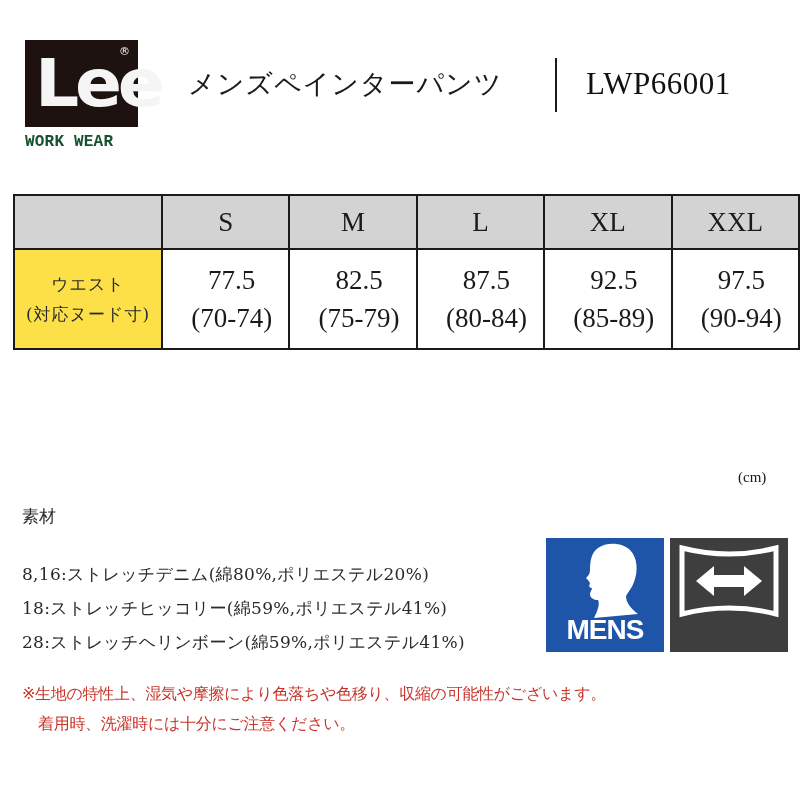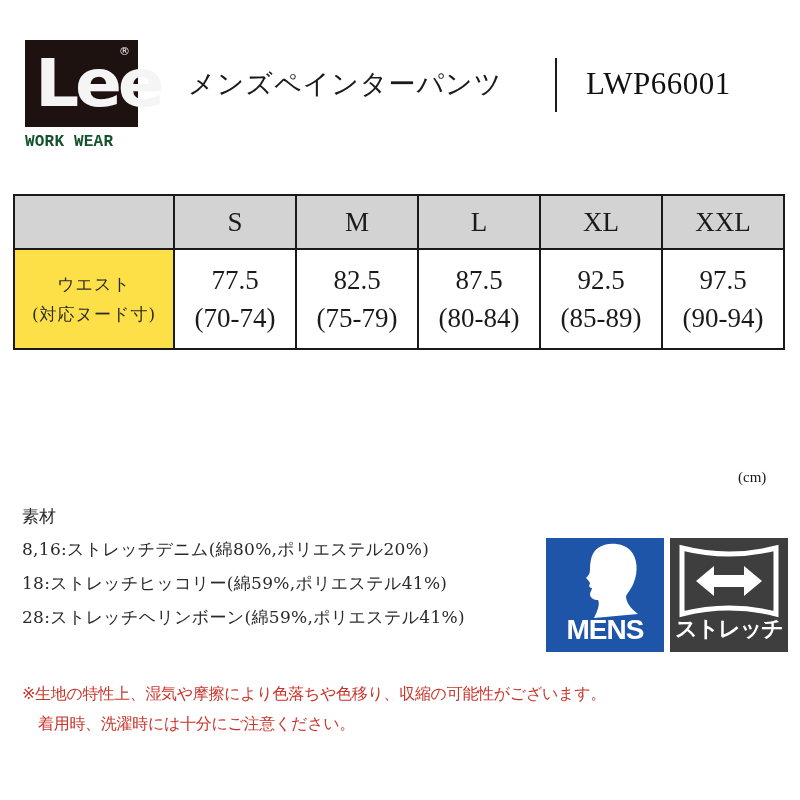--- a/index.html
+++ b/index.html
@@ -14,29 +14,29 @@
     .title-jp { position: absolute; left: 188px; top: 66px; font-family: "DejaVu Serif", serif; font-size: 27px; color: #1a1a1a; letter-spacing: 1px; white-space: nowrap; }
     .title-divider { position: absolute; left: 555px; top: 58px; width: 2px; height: 54px; background: #1a1a1a; }
     .title-code { position: absolute; left: 586px; top: 66px; font-family: "Liberation Serif", serif; font-size: 31px; color: #111; letter-spacing: 0.5px; white-space: nowrap; }
 
     
     .size-table { position: absolute; left: 13px; top: 194px; border-collapse: collapse; }
     .size-table td, .size-table th { border: 2px solid #1a1a1a; text-align: center; vertical-align: middle; padding: 0; font-weight: normal; }
     .size-table th.hdr { background: #d3d3d3; font-family: "Liberation Serif", serif; font-size: 27px; color: #1a1a1a; height: 52px; }
     .size-table th.rowlbl { background: #fde047; font-family: "DejaVu Serif", serif; font-size: 17px; color: #2a2a2a; width: 158px; line-height: 30px; letter-spacing: 1px; }
     .size-table td { background: #ffffff; font-family: "Liberation Serif", serif; font-size: 27px; color: #1a1a1a; width: 120px; }
-    .size-table td.waist { height: 98px; line-height: 38px; }
+    .size-table td.waist { height: 98px; line-height: 38px; padding-left: 12px; }
     .size-table tr.r-hip td, .size-table tr.r-hip th { height: 53px; }
     .size-table tr.r-inseam td, .size-table tr.r-inseam th { height: 52px; }
     .corner { width: 158px; }
     .unit { position: absolute; left: 738px; top: 469px; font-family: "Liberation Serif", serif; font-size: 15px; color: #1a1a1a; }
 
     
     .mat-title { position: absolute; left: 22px; top: 505px; font-family: "DejaVu Serif", serif; font-size: 17px; color: #2a2a2a; }
-    .mat-line { position: absolute; left: 22px; font-family: "DejaVu Serif", serif; font-size: 17px; color: #2a2a2a; white-space: nowrap; letter-spacing: 0.3px; }
+    .mat-line { position: absolute; left: 22px; font-family: "DejaVu Serif", serif; font-size: 17px; color: #2a2a2a; white-space: nowrap; letter-spacing: 0.3px; margin-top: 25px; }
     .mat-0 { top: 538px; }
     .mat-1 { top: 572px; }
     .mat-2 { top: 606px; }
 
     
     .badge { position: absolute; top: 538px; width: 118px; height: 114px; }
     .badge-mens { left: 546px; background: #1f55a8; }
     .badge-stretch { left: 670px; background: #3e3e3e; }
     .badge-label { position: absolute; left: 0; right: 0; bottom: 6px; text-align: center; font-family: "Liberation Sans", sans-serif; font-weight: bold; color: #ffffff; white-space: nowrap; }
     .badge-mens .badge-label { font-size: 28px; letter-spacing: -1px; }
@@ -111,17 +111,16 @@
     <path fill="#ffffff" d="M52 10 C60 4 76 4 84 12 C92 20 92 34 88 44 C86 50 82 54 80 58 C80 64 84 70 92 76 L48 80 C52 72 54 66 52 62 C48 62 44 60 44 56 C44 54 46 52 46 50 C44 50 42 48 44 46 C44 44 42 42 40 40 C42 38 44 36 44 32 C44 22 46 14 52 10 Z"></path>
   </svg>
   <div class="badge-label">MENS</div>
 </div>
 
 <div class="badge badge-stretch">
   <svg width="118" height="80" viewBox="0 0 118 80">
     <path fill="none" stroke="#ffffff" stroke-width="5" d="M12 10 Q59 22 106 10 L106 76 Q59 64 12 76 Z"></path>
     <path fill="#ffffff" d="M26 43 L44 28 L44 37 L74 37 L74 28 L92 43 L74 58 L74 49 L44 49 L44 58 Z"></path>
   </svg>
-  <div class="badge-label">ストレッチ</div>
 </div>
 
 <div class="notice notice-0">※生地の特性上、湿気や摩擦により色落ちや色移り、収縮の可能性がございます。</div>
 <div class="notice notice-1">着用時、洗濯時には十分にご注意ください。</div>
 
 </body></html>

